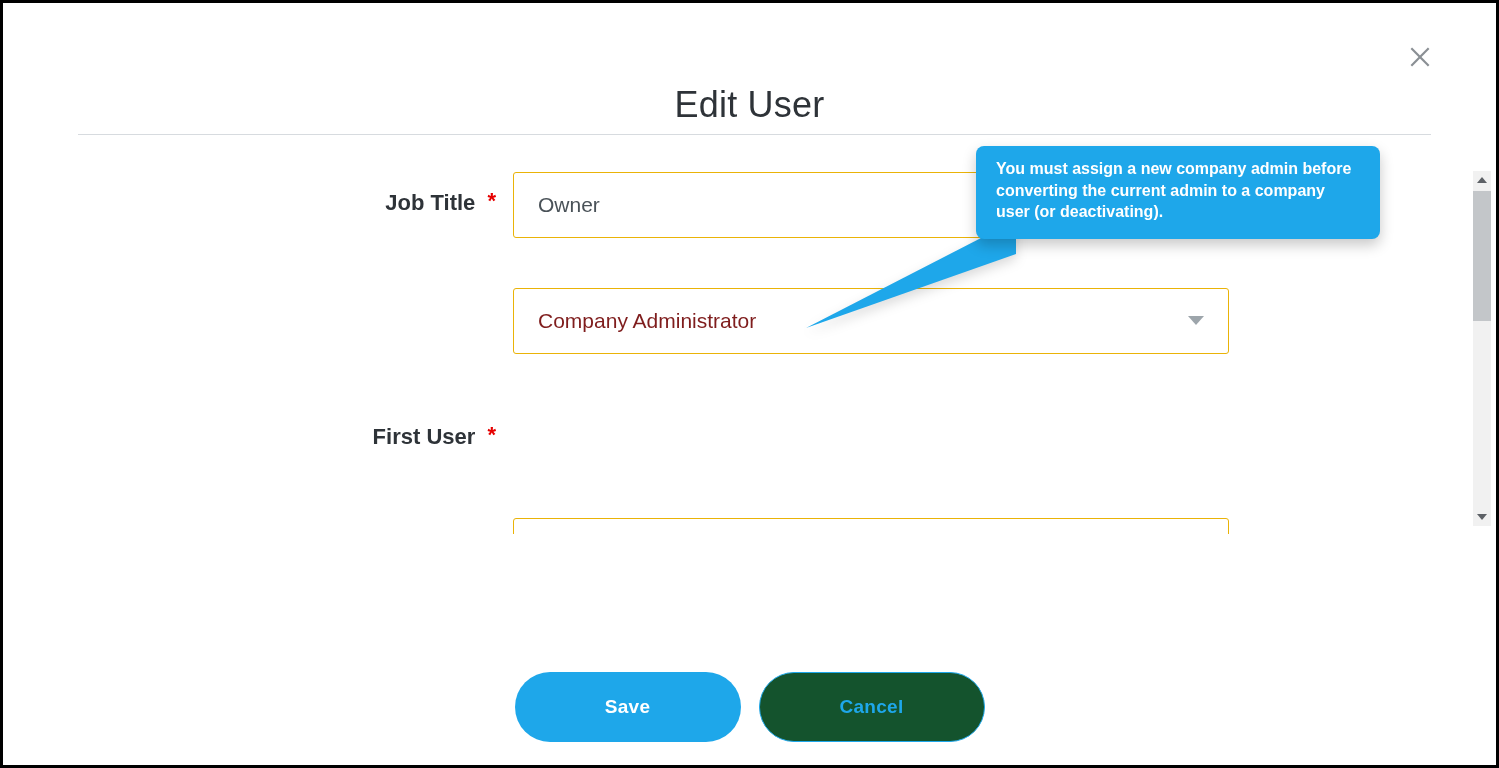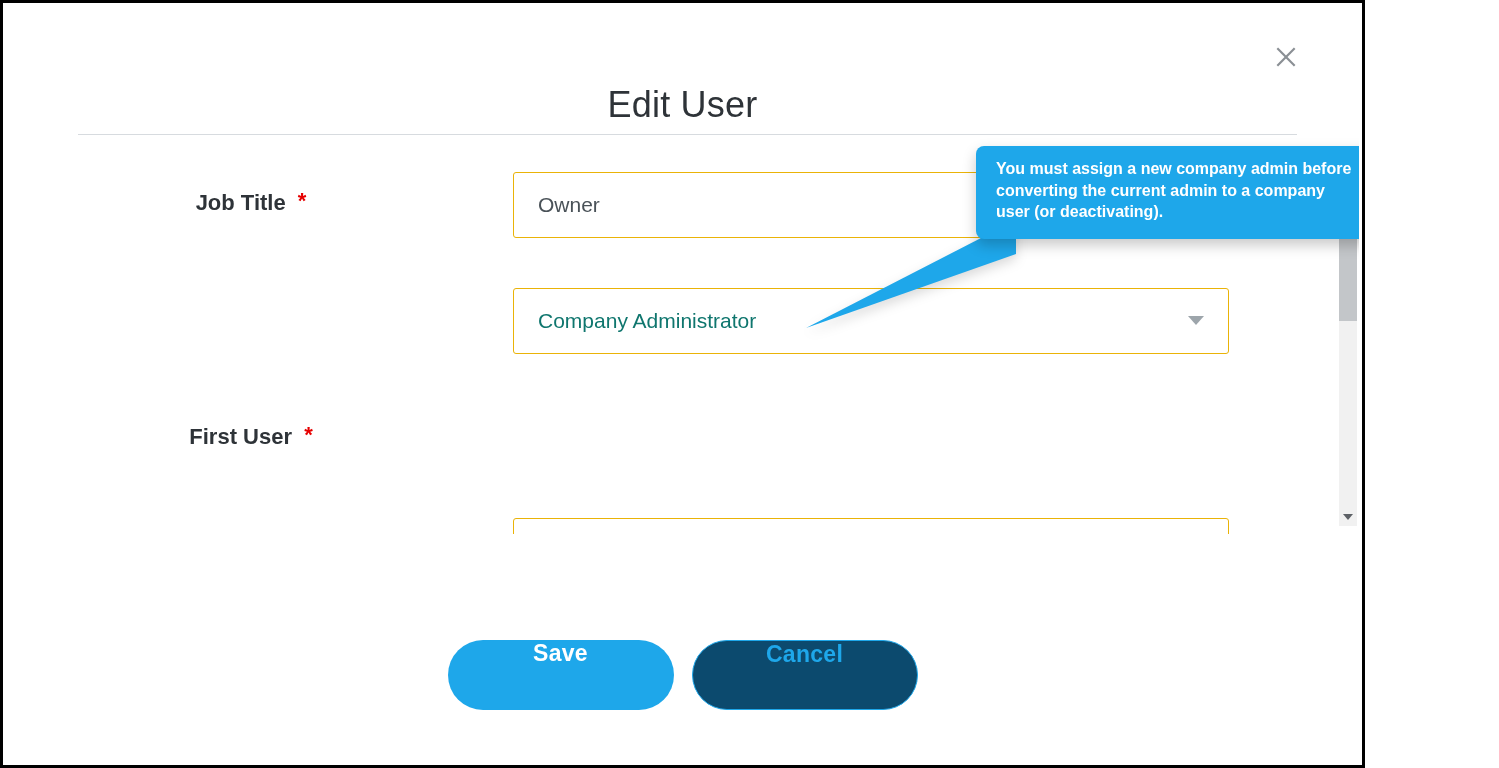--- a/index.html
+++ b/index.html
@@ -8,21 +8,21 @@
     padding: 0;
   }
   html, body {
     width: 1499px;
     height: 768px;
     font-family: "Segoe UI", "Helvetica Neue", Arial, sans-serif;
     background: #fff;
   }
   .outer-frame {
     position: relative;
-    width: 1365px;
+    width: 1499px;
     height: 768px;
     border: 3px solid #000;
     background: #fff;
     overflow: hidden;
   }
   .scroll-region {
     position: absolute;
     top: 3px;
     left: 3px;
     right: 3px;
@@ -69,21 +69,21 @@
     position: absolute;
     left: 0;
     width: 100%;
     height: 70px;
   }
   .label-wrap {
     position: absolute;
     top: 0;
     left: 0;
     width: 490px;
-    text-align: center;
+    text-align: right;
     font-size: 22px;
     font-weight: 600;
     color: #2e3338;
   }
   .req {
     color: #e60000;
     font-weight: 700;
     margin-left: 6px;
     font-size: 22px;
     position: relative;
@@ -110,21 +110,21 @@
     color: #4a5258;
     background: transparent;
     font-family: inherit;
   }
   .select-display {
     width: 100%;
     height: 100%;
     padding: 0 24px;
     font-size: 21px;
     font-weight: 300;
-    color: #0f766e;
+    color: #7f1d1d;
     display: flex;
     align-items: center;
     justify-content: space-between;
     cursor: pointer;
   }
   .select-caret {
     color: #9da5ab;
     display: flex;
     align-items: center;
   }
@@ -159,35 +159,36 @@
     width: 100%;
     display: flex;
     justify-content: center;
     gap: 18px;
     z-index: 10;
   }
   .btn {
     width: 226px;
     height: 70px;
     border-radius: 35px;
-    font-size: 23px;
+    font-size: 19px;
     font-weight: 600;
     cursor: pointer;
     display: flex;
-    align-items: flex-start;
+    align-items: center;
     justify-content: center;
     letter-spacing: 0.3px;
+    margin-top: 32px;
   }
   .btn-primary {
     background: #1ea7ea;
     color: #fff;
     border: none;
   }
   .btn-secondary {
-    background: #0c4a6e;
+    background: #14532d;
     color: #1ea7ea;
     border: 1.5px solid #1ea7ea;
   }
 
   
   .callout {
     position: absolute;
     left: 970px;
     top: 140px;
     width: 404px;

